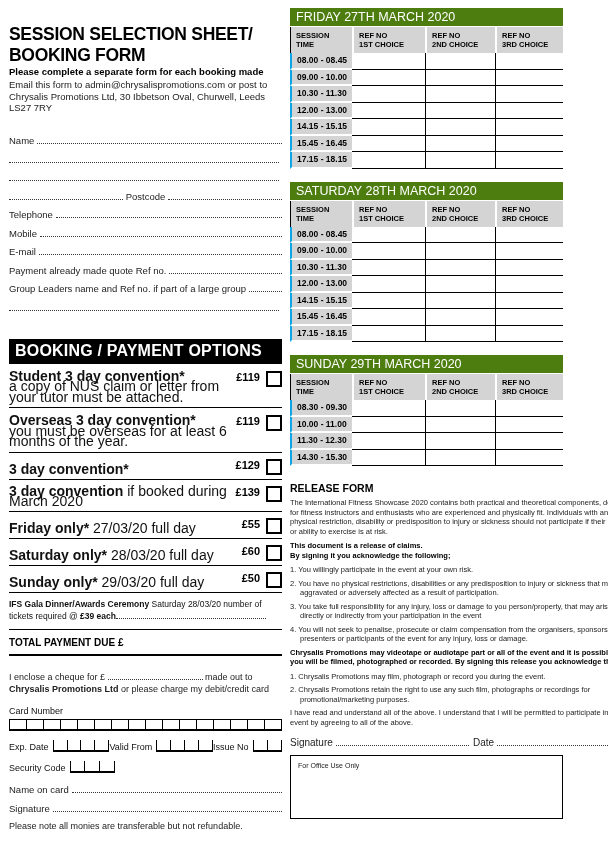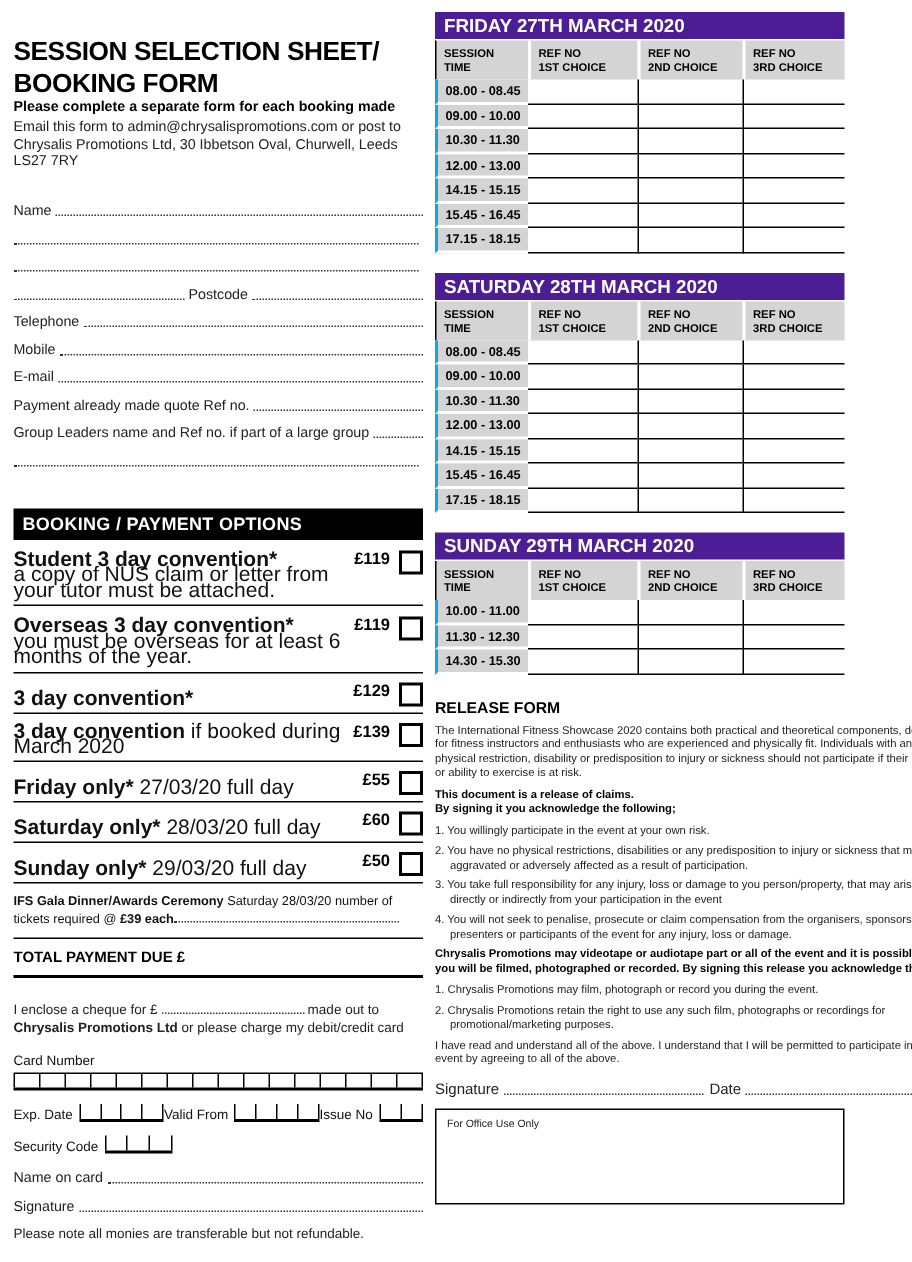--- a/index.html
+++ b/index.html
@@ -14,21 +14,21 @@
   .intro-bold { font-size:9.5px; font-weight:bold; color:#000; }
   .intro { font-size:9.5px; line-height:11.5px; margin-top:2px; width:264px; color:#222; }
 
   .contact { margin-top:14px; }
   .c-row { display:flex; align-items:flex-end; height:18.5px; font-size:9.5px; color:#222; }
   .c-row .lbl { white-space:nowrap; }
   .dots { flex:1; border-bottom:1.6px dotted #333; margin:0 0 2px 3px; min-width:10px; }
   .dots.lead { margin-left:0; margin-right:3px; }
   .dots-inline { display:inline-block; border-bottom:1.6px dotted #333; height:8px; vertical-align:baseline; }
 
-  .section-bar { background:#000; color:#fff; font-weight:bold; font-size:12px;
+  .section-bar { background:#000; color:#fff; font-weight:bold; font-size:16px;
     padding:3px 0 4px 6px; letter-spacing:.2px; }
   .col-left .section-bar { margin-top:26px; }
 
   .option { display:flex; align-items:flex-end; border-bottom:1.5px solid #000; padding:6px 0 4px; }
   .option.has-sub { align-items:flex-start; padding:7px 0 5px; }
   .option .txt { flex:1; font-size:14px; line-height:10.5px; padding-right:4px; color:#111; }
   .option .t-bold { font-weight:bold; }
   .pricebox { display:flex; align-self:flex-start; align-items:flex-start; }
   .price { font-size:11px; font-weight:bold; margin:0 6px 0 0; color:#000; }
   .chk { width:16px; height:16px; border:2px solid #000; background:#fff; flex:0 0 16px; }
@@ -44,21 +44,21 @@
   .comb i:last-child { border-right:1.4px solid #000; }
   .comb.boxed { border-top:1px solid #000; }
   .cc-row { display:flex; align-items:flex-end; margin-top:9px; font-size:9px; }
   .cc-row .lbl { margin-right:4px; white-space:nowrap; }
   .cc-row .comb { margin-top:0; }
   .w56 { width:58px; } .w28 { width:30px; } .w42 { width:45px; }
   .sp { flex:1; }
   .note { margin-top:7px; font-size:9px; color:#222; }
 
   .stable { width:273px; margin-bottom:13px; }
-  .tbar { background:#4c1d95; color:#fff; font-weight:bold; font-size:12.5px; height:18px;
+  .tbar { background:#4d7c0f; color:#fff; font-weight:normal; font-size:12.5px; height:18px;
     line-height:18px; padding-left:6px; }
   .thead { display:grid; grid-template-columns:62px 73px 70px 68px; margin-top:1px; }
   .thead .hc { background:#d4d4d4; font-size:7.5px; font-weight:bold; line-height:9px;
     padding:4px 0 4px 5px; color:#000; }
   .thead .hc:first-child { border-left:1px solid #000; }
   .thead .hc + .hc { border-left:2px solid #fff; }
   .trow { display:grid; grid-template-columns:62px 73px 70px 68px; height:16.5px; }
   .tc-time { background:#d4d4d4; border-left:2px solid #0ea5e9; border-bottom:2px solid #fff;
     font-size:8.5px; font-weight:bold; padding-left:5px; line-height:14.5px; color:#000; }
   .tc-choice { border-bottom:1.2px solid #000; }
@@ -406,20 +406,26 @@
             <div class="hc">
               <div>REF NO</div>
               <div>2ND CHOICE</div>
             </div>
             <div class="hc">
               <div>REF NO</div>
               <div>3RD CHOICE</div>
             </div>
           </div>
           <div class="trow">
+            <div class="tc-time">08.30 - 09.30</div>
+            <div class="tc-choice"></div>
+            <div class="tc-choice sep"></div>
+            <div class="tc-choice sep"></div>
+          </div>
+          <div class="trow">
             <div class="tc-time">10.00 - 11.00</div>
             <div class="tc-choice"></div>
             <div class="tc-choice sep"></div>
             <div class="tc-choice sep"></div>
           </div>
           <div class="trow">
             <div class="tc-time">11.30 - 12.30</div>
             <div class="tc-choice"></div>
             <div class="tc-choice sep"></div>
             <div class="tc-choice sep"></div>

